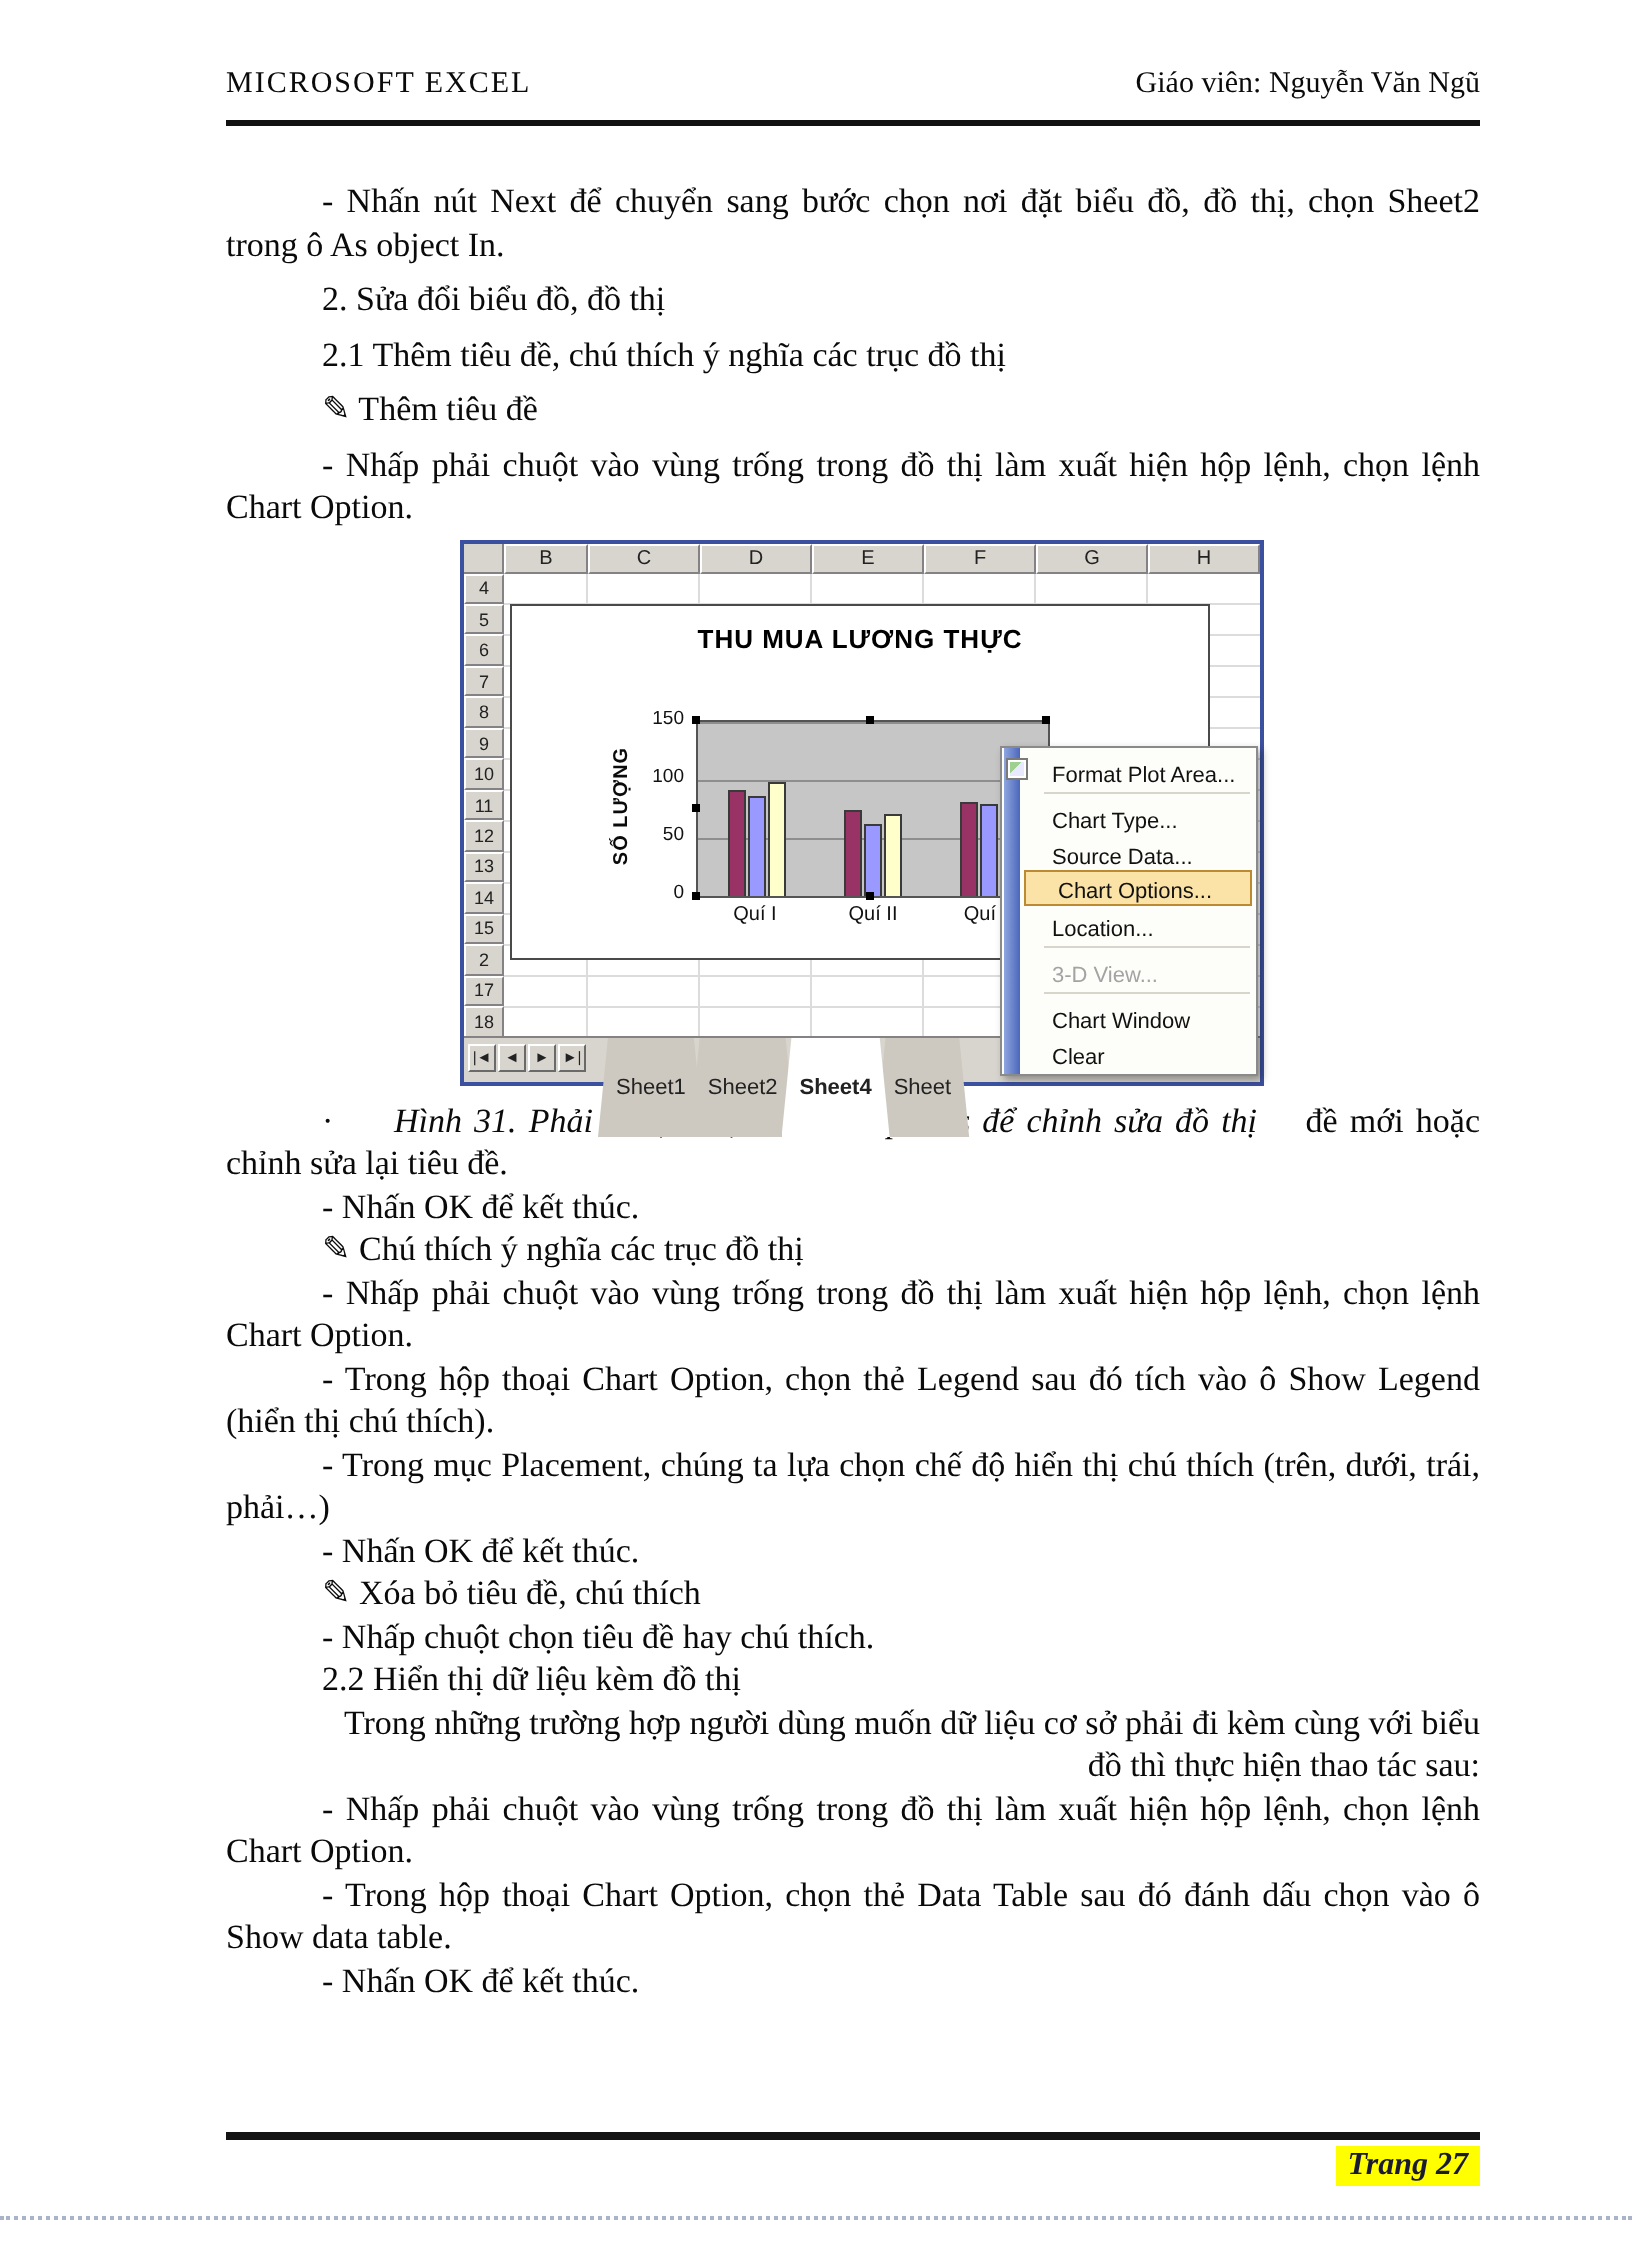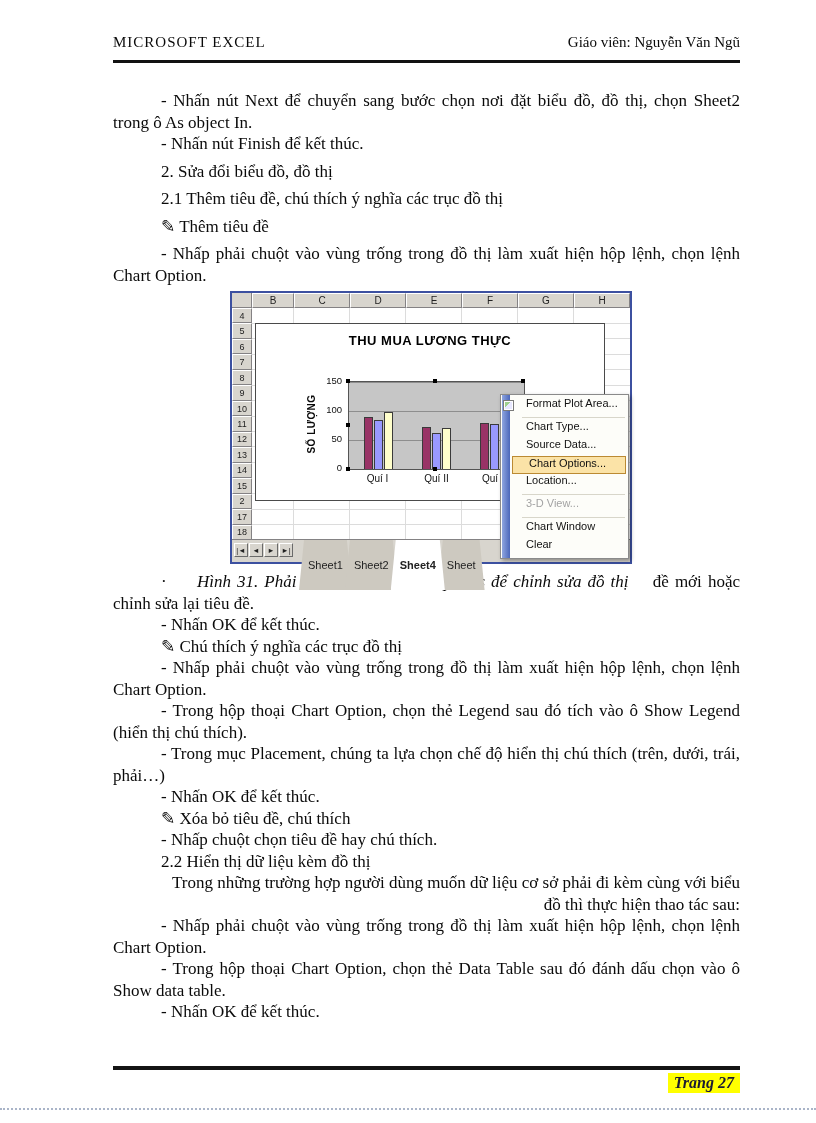--- a/index.html
+++ b/index.html
@@ -59,21 +59,21 @@
   .x-labels{position:absolute;left:92px;top:149px;width:177px;display:flex;}
   .xlabel{flex:1;text-align:center;font-size:10px;color:#111;}
   .handle{position:absolute;width:4px;height:4px;background:#000;}
 
   
   .context-menu{position:absolute;left:268px;top:101px;width:127px;background:#fdfdf9;
           border:1px solid #8a8a8a;box-shadow:2px 2px 4px rgba(0,0,0,.35);z-index:6;padding:2px 0;}
   .menu-strip{position:absolute;left:1px;top:0;bottom:0;width:8px;
           background:linear-gradient(to right,#8fa6e0,#4b67ba);}
   .menu-items{margin-left:9px;}
-  .menu-item{position:relative;height:18px;display:flex;align-items:flex-start;padding-left:16px;
+  .menu-item{position:relative;height:18px;display:flex;align-items:flex-end;padding-left:16px;
           font-size:11px;color:#111;cursor:default;}
   .menu-item.highlight{background:#fbe3a7;border:1px solid #bb8a33;box-sizing:border-box;margin:0 2px;}
   .menu-item.disabled{color:#a3a3a3;}
   .menu-icon{position:absolute;left:-7px;top:3px;width:11px;height:11px;background:#fff;
           border:1px solid #7a7a7a;box-sizing:border-box;}
   .menu-icon::after{content:"";position:absolute;left:1px;top:1px;right:1px;bottom:1px;
           background:linear-gradient(135deg,#9fd08f 0 40%,#e8e8ff 40% 100%);}
   .menu-sep{height:5px;position:relative;}
   .menu-sep::after{content:"";position:absolute;left:12px;right:3px;top:2px;border-top:1px solid #d8d6ca;}
 
@@ -105,21 +105,20 @@
 
   <div class="header">
     <span class="h-left">MICROSOFT EXCEL</span>
     <span class="h-right">Giáo viên: Nguyễn Văn Ngũ</span>
   </div>
 
   <div class="content">
 
     <div>
         <p class="para"><span>- Nhấn nút </span><span class="b ">Next</span><span> để chuyển sang bước chọn nơi đặt biểu đồ, đồ thị, chọn </span><span class="b ">Sheet2</span><span> trong ô </span><span class="b ">As object In.</span></p>
-        <p class="para"><span>- Nhấn nút </span><span class="b ">Finish</span><span> để kết thúc.</span></p>
         <p class="para sp"><span class="b ">2. Sửa đổi biểu đồ, đồ thị</span></p>
         <p class="para sp"><span class="b ">2.1 Thêm tiêu đề, chú thích ý nghĩa các trục đồ thị</span></p>
         <p class="para sp"><span class="b ">✎ Thêm tiêu đề</span></p>
         <p class="para sp"><span>- Nhấp phải chuột vào vùng trống trong đồ thị làm xuất hiện hộp lệnh, chọn lệnh </span><span class="b ">Chart Option</span><span>.</span></p>
       </div>
 
     <div class="figure-wrap">
       <div class="figure">
         <div class="corner"></div>
         <div class="col-headers">

